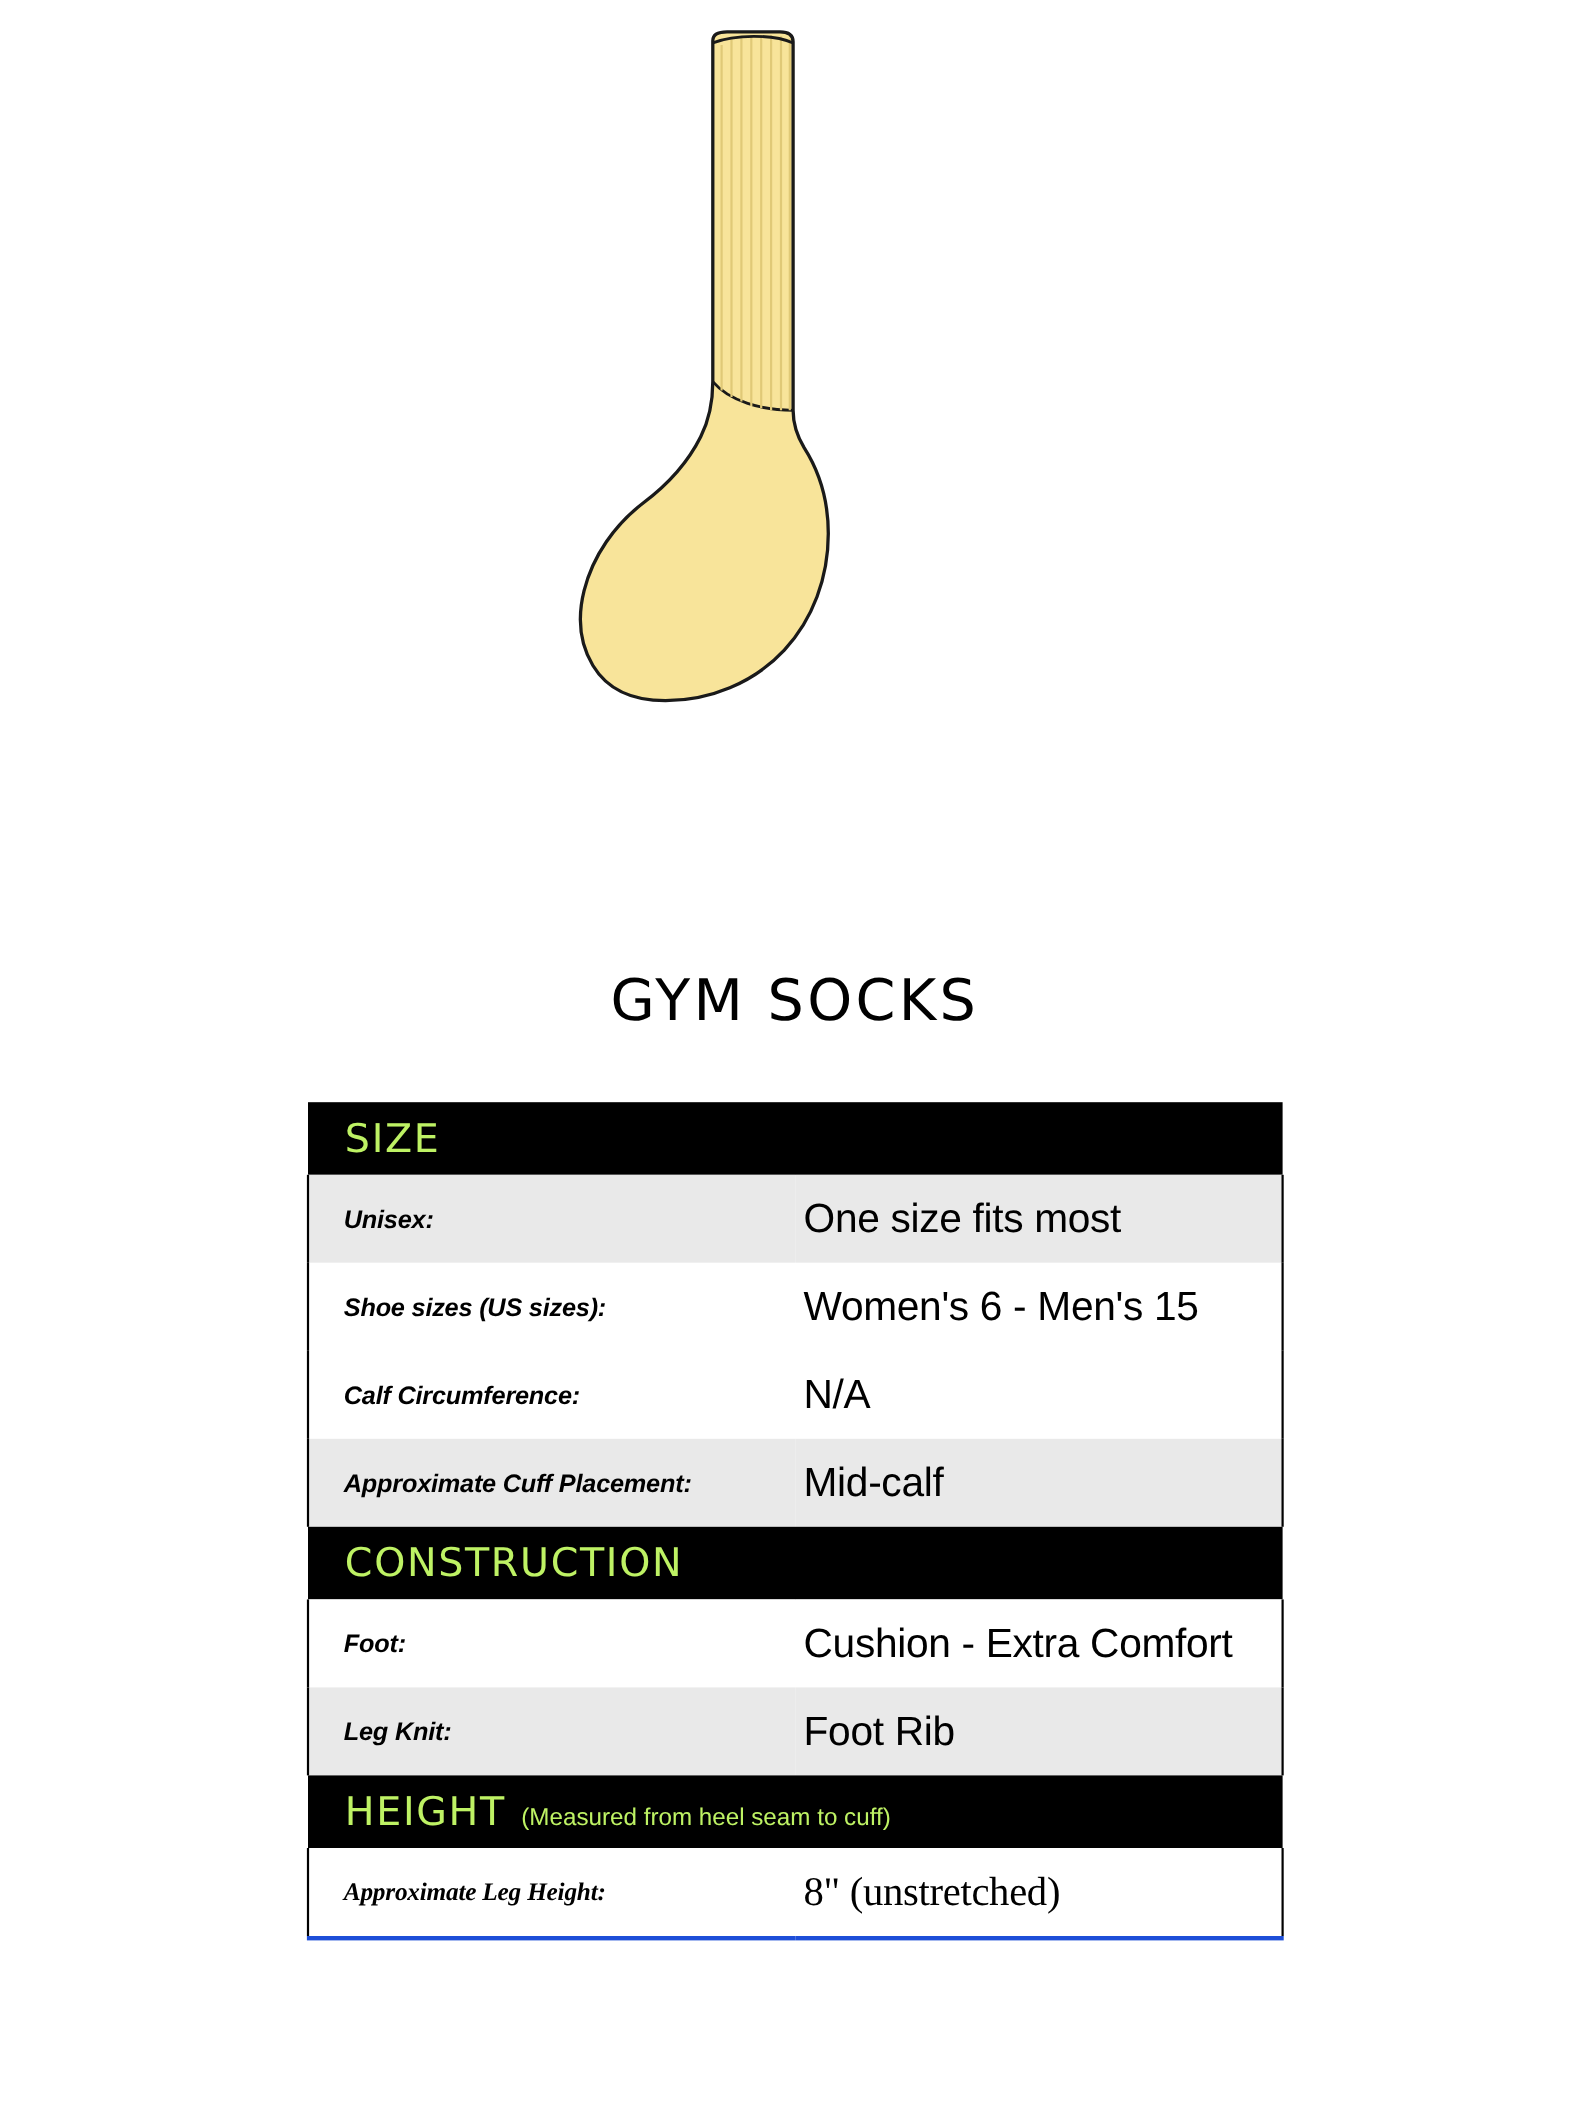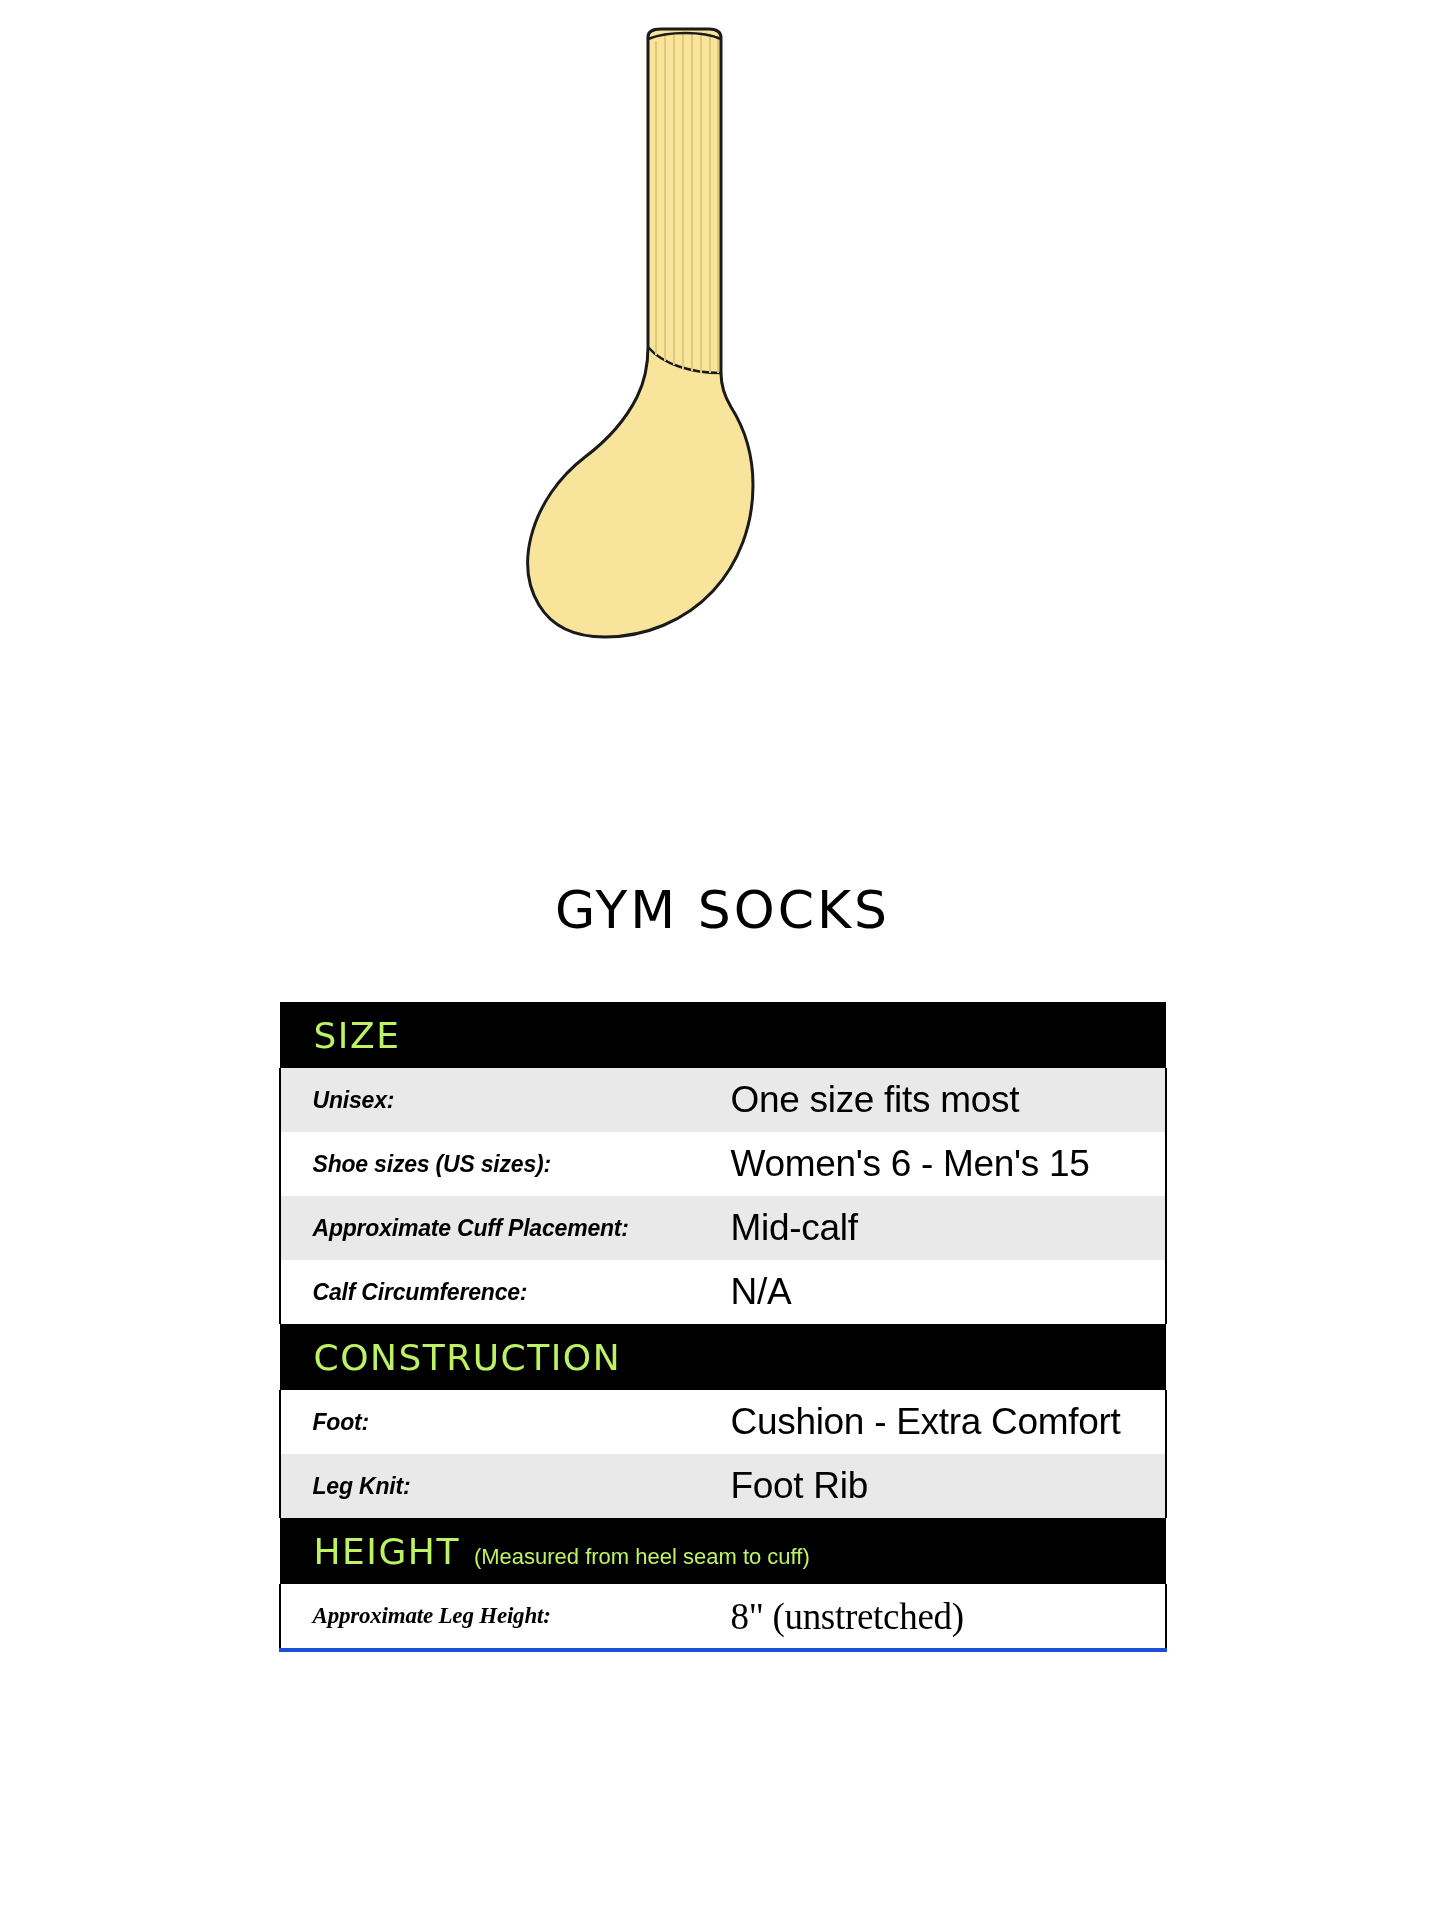--- a/index.html
+++ b/index.html
@@ -70,21 +70,21 @@
     font-family: "DejaVu Sans", sans-serif;
     font-weight: 400;
   }
   tr.section-row .sec-note {
     font-size: 22px;
     letter-spacing: 0;
     margin-left: 14px;
     font-family: "Liberation Sans", sans-serif;
   }
   tr.data-row td {
-    height: 64px;
+    height: 80px;
     font-size: 25px;
     border-left: 2px solid #000000;
     border-right: 2px solid #000000;
   }
   tr.data-row td.label {
     width: 47%;
     padding-left: 32px;
     font-weight: 700;
     font-style: italic;
     font-size: 23px;
@@ -162,27 +162,27 @@
         </tr>
         <tr class="data-row shade">
           <td class="label">Unisex:</td>
           <td class="value">One size fits most</td>
         </tr>
 
         <tr class="data-row plain">
           <td class="label">Shoe sizes (US sizes):</td>
           <td class="value">Women's 6 - Men's 15</td>
         </tr>
+        <tr class="data-row plain">
+          <td class="label">Calf Circumference:</td>
+          <td class="value">N/A</td>
+        </tr>
         <tr class="data-row shade">
           <td class="label">Approximate Cuff Placement:</td>
           <td class="value">Mid-calf</td>
-        </tr>
-        <tr class="data-row plain">
-          <td class="label">Calf Circumference:</td>
-          <td class="value">N/A</td>
         </tr>
 
         <tr class="section-row">
           <td colspan="2">
             <span>CONSTRUCTION</span>
           </td>
         </tr>
         <tr class="data-row plain">
           <td class="label">Foot:</td>
           <td class="value">Cushion - Extra Comfort</td>

